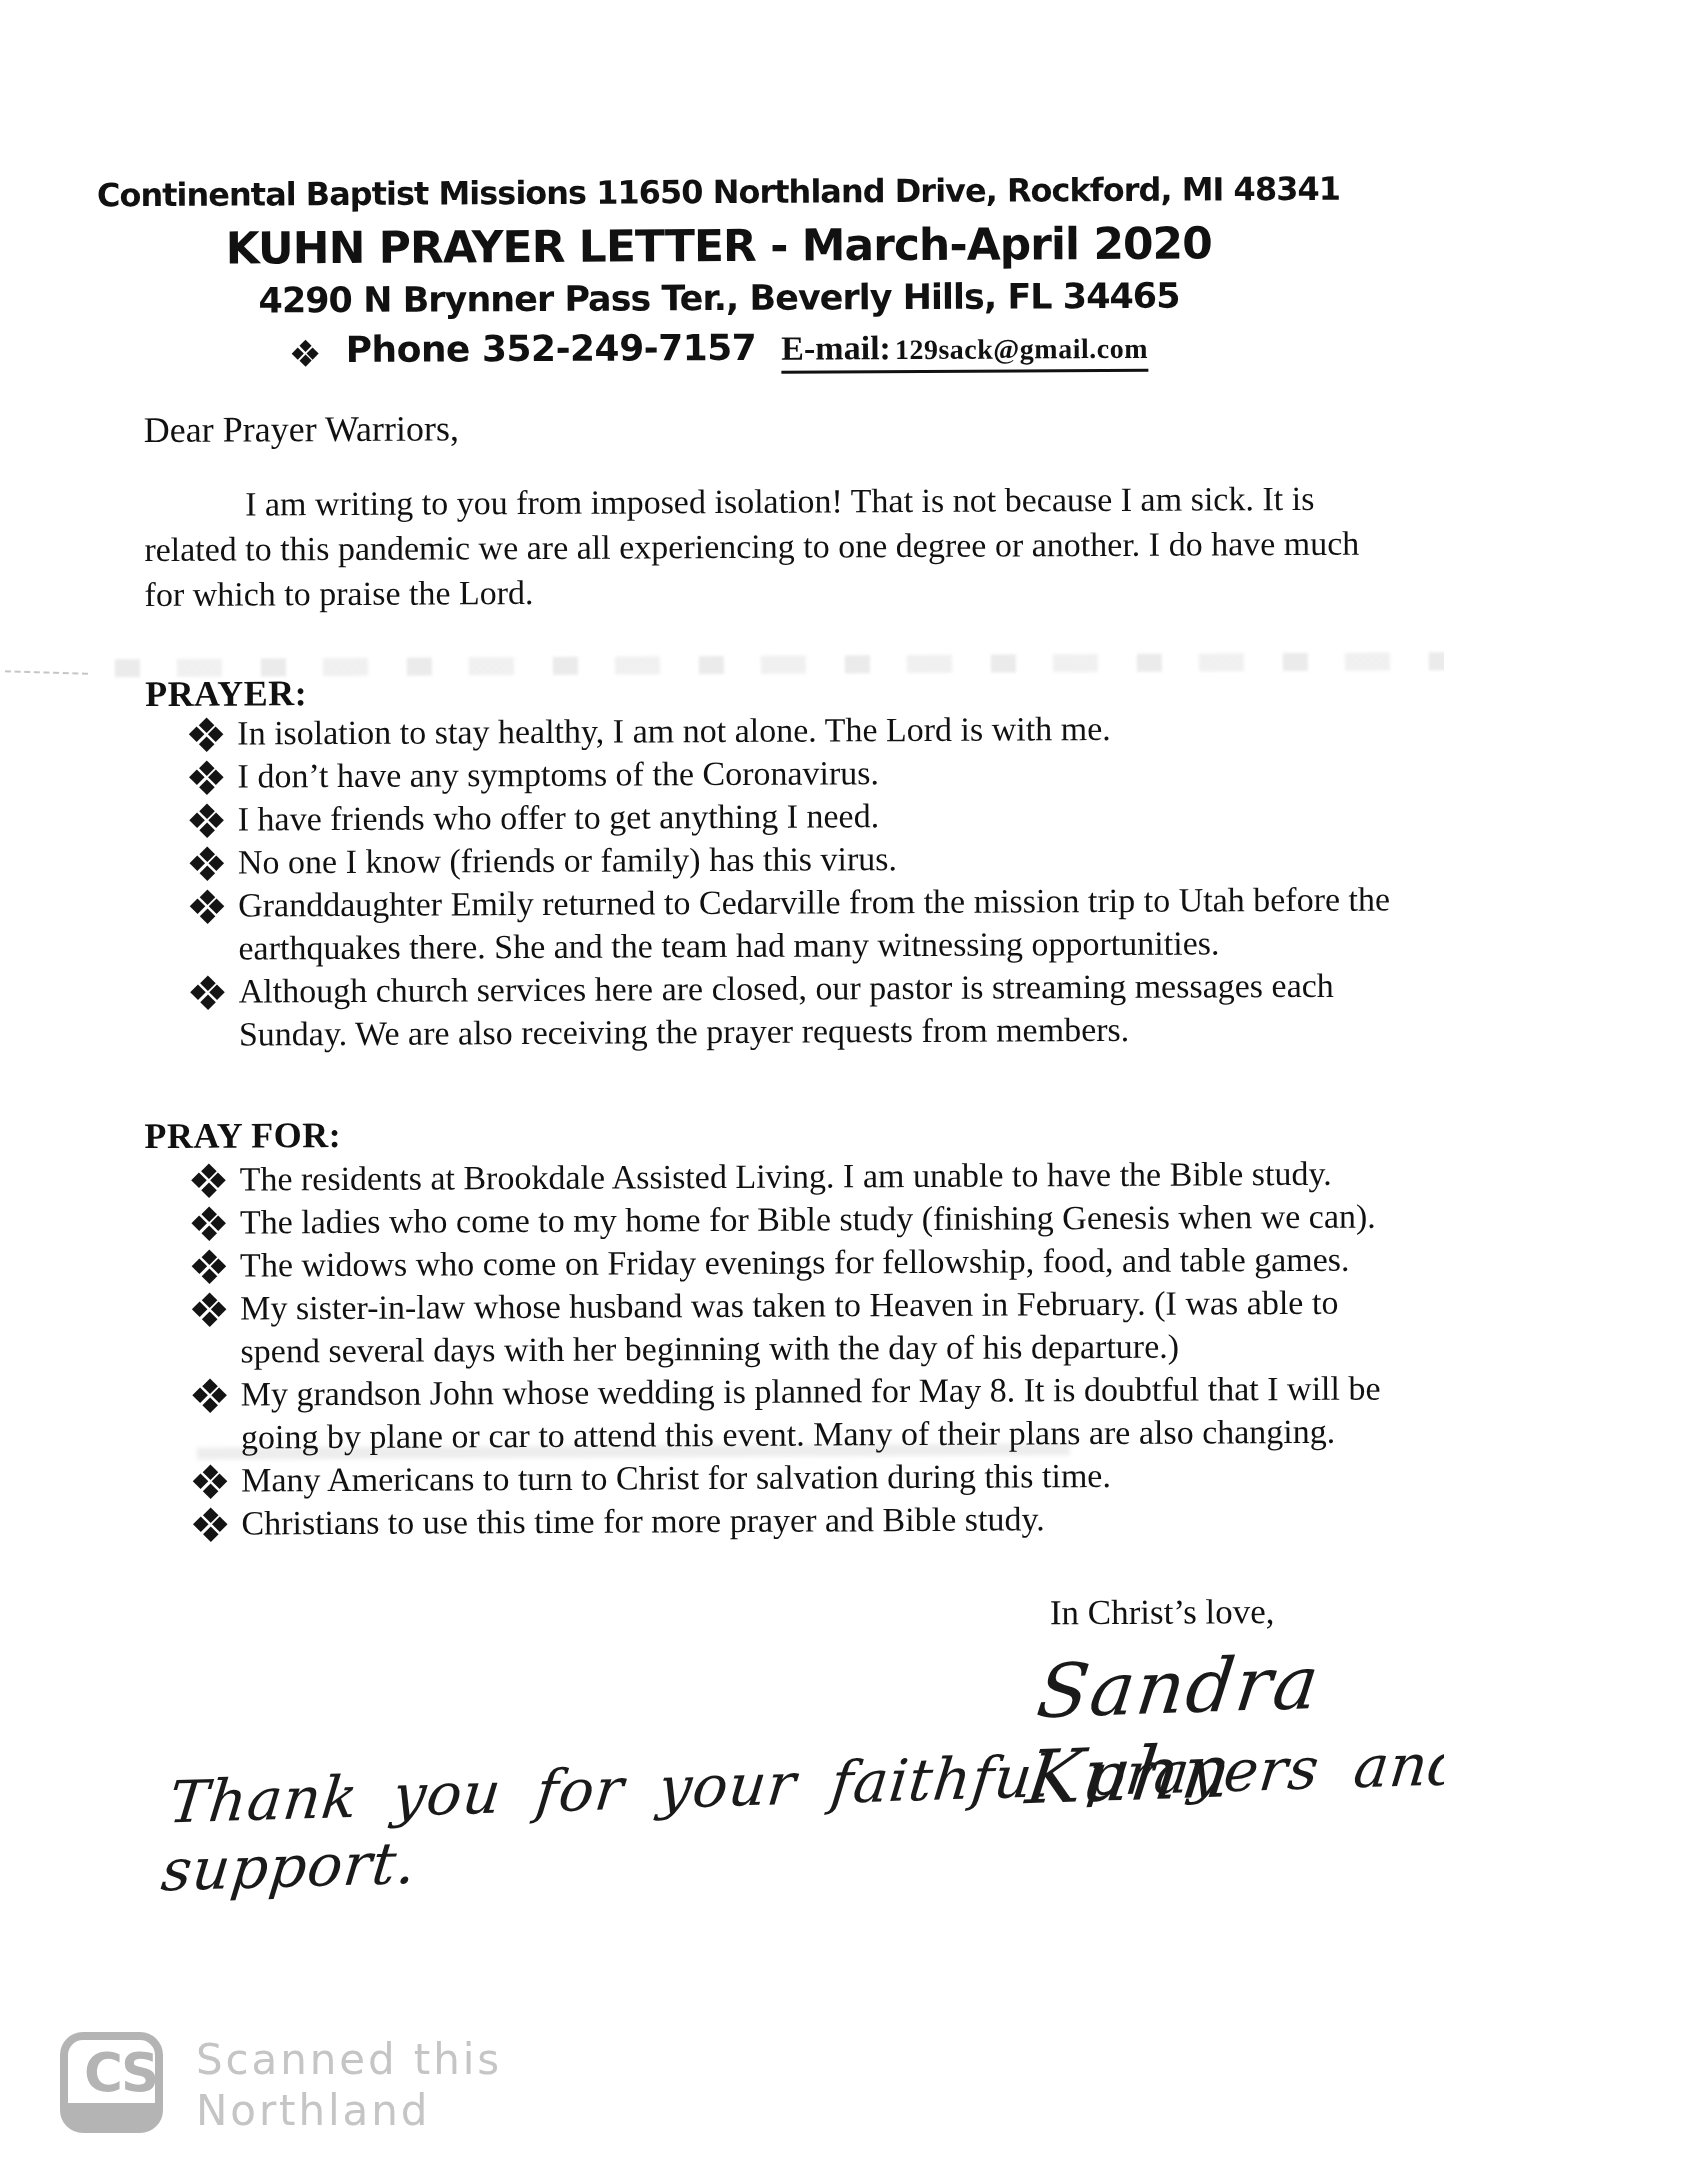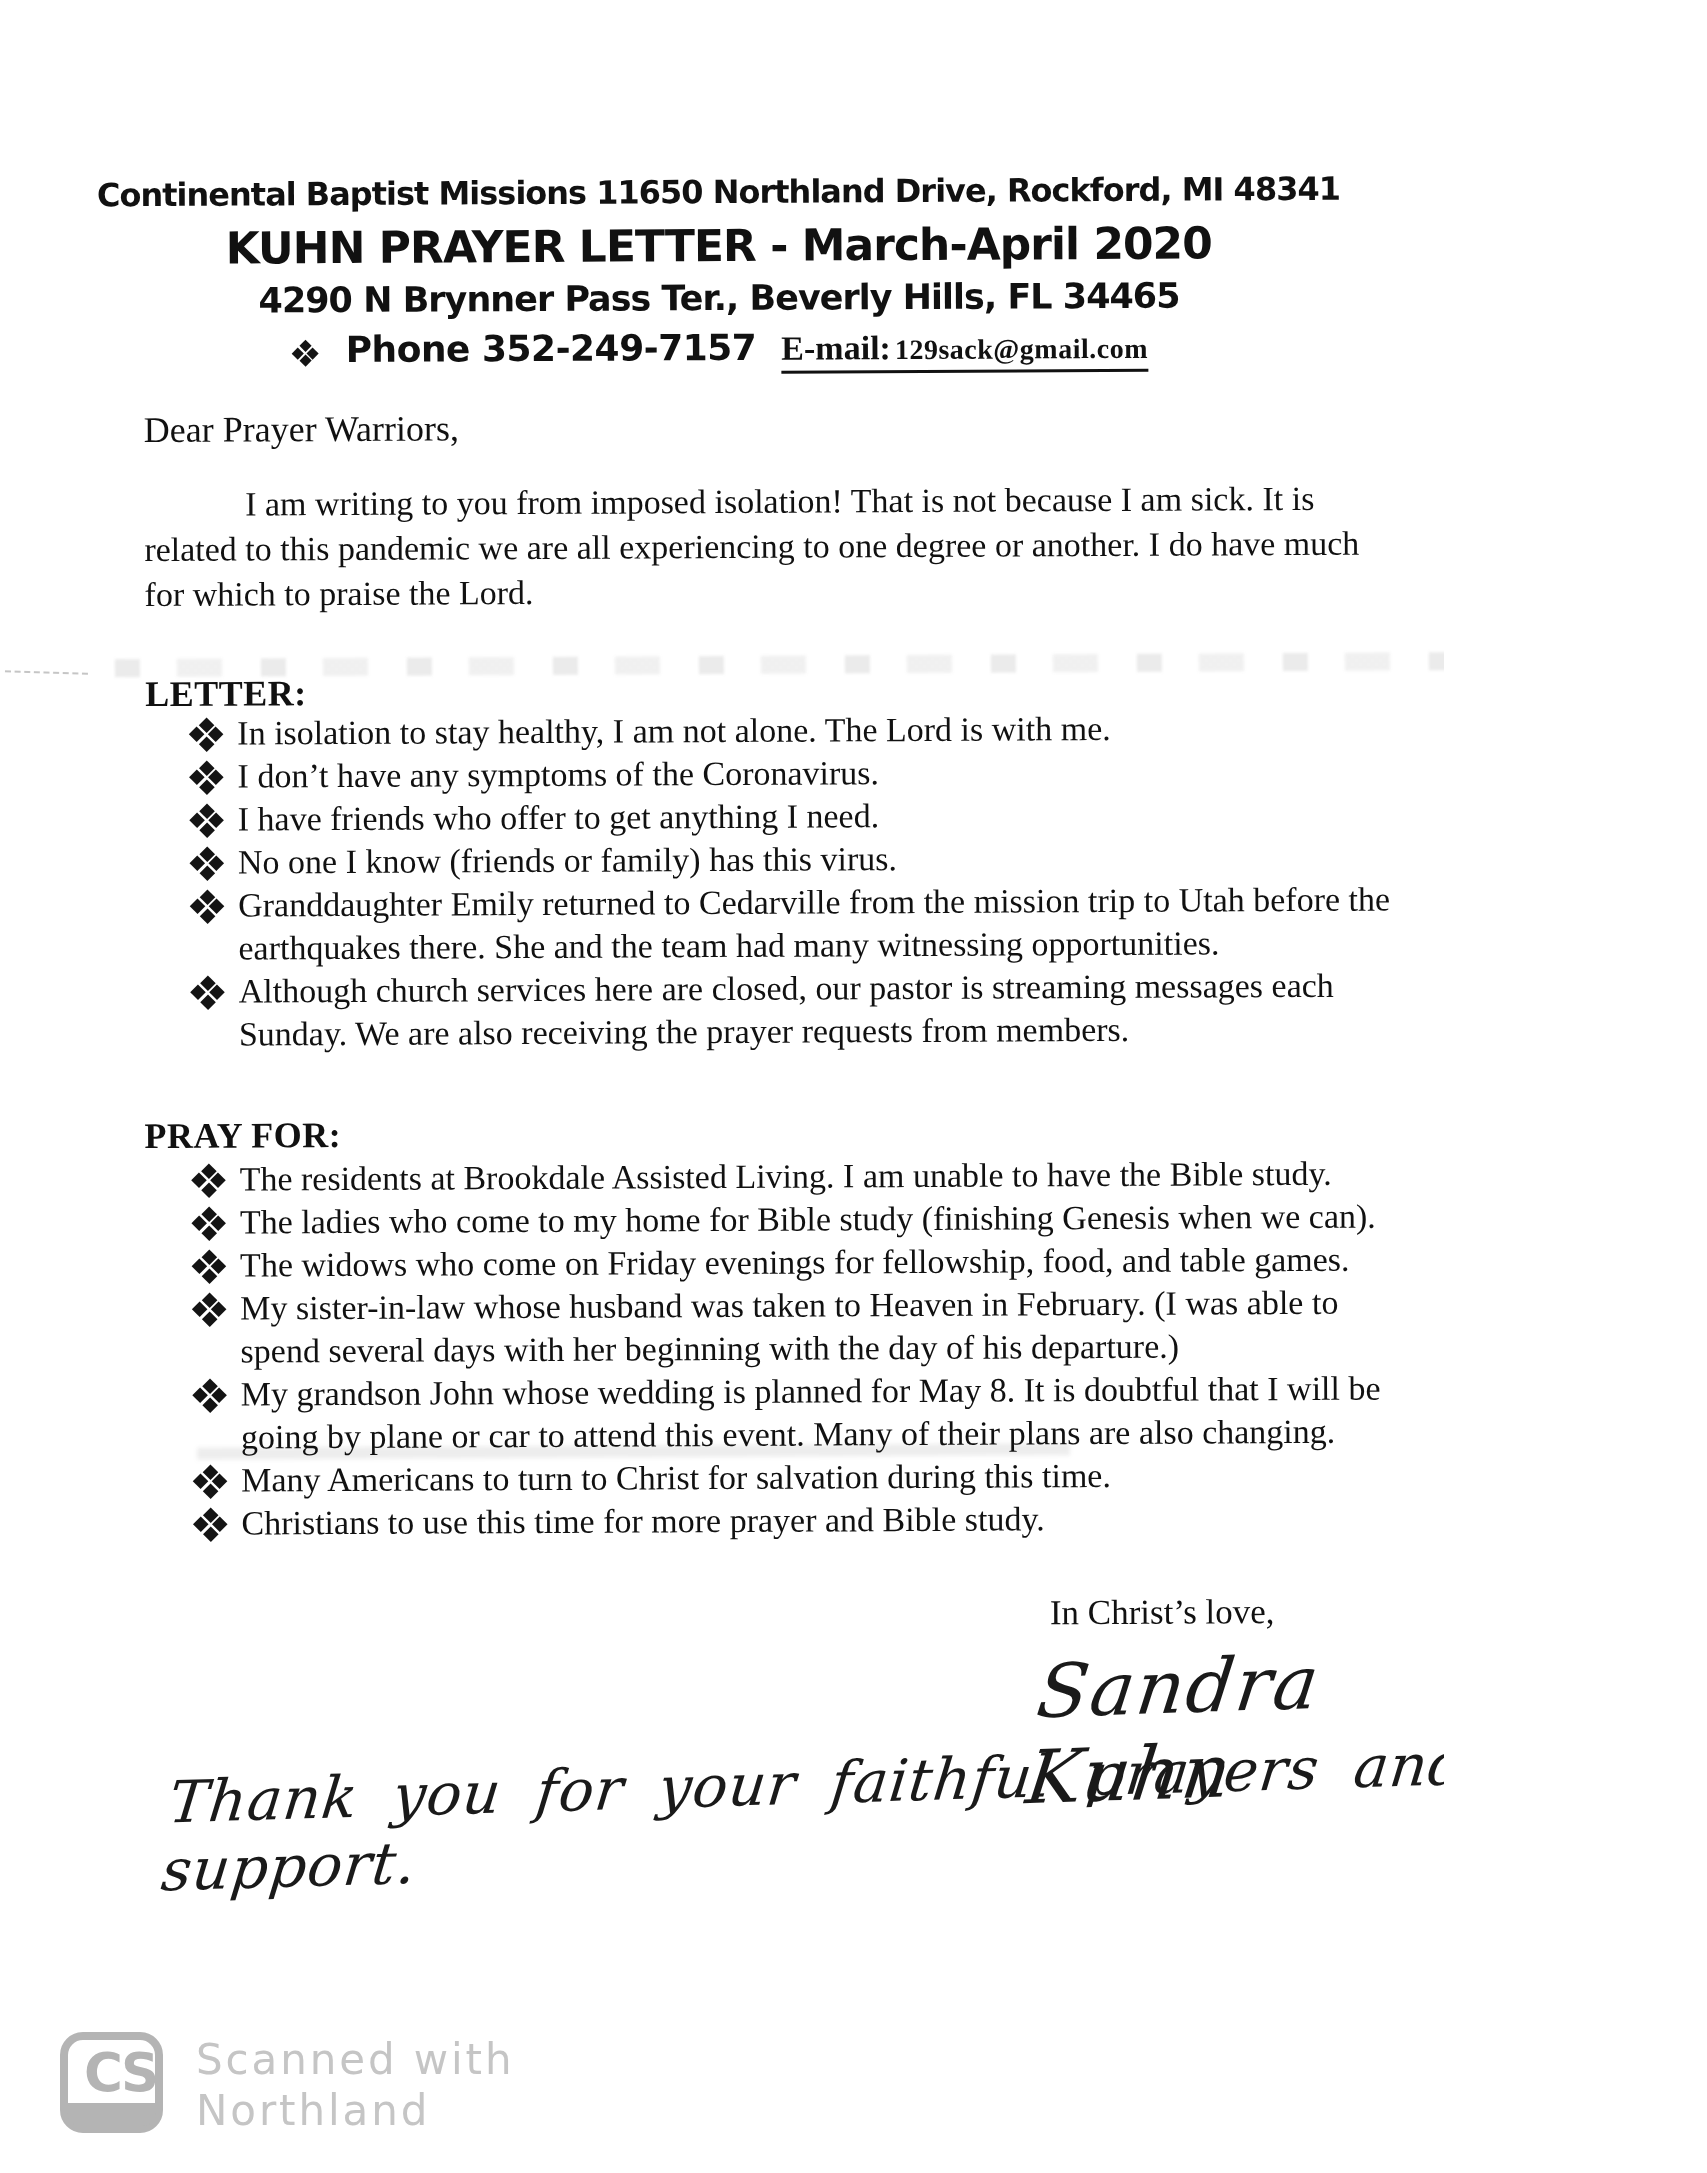--- a/index.html
+++ b/index.html
@@ -107,21 +107,21 @@
           <span class="email-value">129sack@gmail.com</span>
         </span>
       </div>
     </div>
 
     <div class="salutation">Dear Prayer Warriors,</div>
     <div class="intro">I am writing to you from imposed isolation!  That is not because I am sick.  It is
 related to this pandemic we are all experiencing to one degree or another. I do have much
 for which to praise the Lord.</div>
 
-    <div class="section-heading praises-heading">LETTER:</div>
+    <div class="section-heading praises-heading">PRAYER:</div>
     <div class="bullet-list praises-list">
         <div class="bullet-item"><span class="diamond"><i class="d1"></i><i class="d2"></i><i class="d3"></i><i class="d4"></i></span><span class="bullet-text">In isolation to stay healthy, I am not alone. The Lord is with me.</span></div>
         <div class="bullet-item"><span class="diamond"><i class="d1"></i><i class="d2"></i><i class="d3"></i><i class="d4"></i></span><span class="bullet-text">I don’t have any symptoms of the Coronavirus.</span></div>
         <div class="bullet-item"><span class="diamond"><i class="d1"></i><i class="d2"></i><i class="d3"></i><i class="d4"></i></span><span class="bullet-text">I have friends who offer to get anything I need.</span></div>
         <div class="bullet-item"><span class="diamond"><i class="d1"></i><i class="d2"></i><i class="d3"></i><i class="d4"></i></span><span class="bullet-text">No one I know (friends or family) has this virus.</span></div>
         <div class="bullet-item"><span class="diamond"><i class="d1"></i><i class="d2"></i><i class="d3"></i><i class="d4"></i></span><span class="bullet-text">Granddaughter Emily returned to Cedarville from the mission trip to Utah before the
 earthquakes there. She and the team had many witnessing opportunities.</span></div>
         <div class="bullet-item"><span class="diamond"><i class="d1"></i><i class="d2"></i><i class="d3"></i><i class="d4"></i></span><span class="bullet-text">Although church services here are closed, our pastor is streaming messages each
 Sunday.  We are also receiving the prayer requests from members.</span></div>
       </div>
@@ -143,19 +143,19 @@
     <div class="signature hand">Sandra Kuhn</div>
     <div class="postscript hand">Thank you for your faithful prayers and support.</div>
   </div>
 
   <div class="watermark">
     <div class="cs-logo">
       <div class="cs-letters">CS</div>
       <div class="cs-bar"></div>
     </div>
     <div class="wm-text">
-      <div>Scanned with</div>
+      <div>Scanned this</div>
       <div>Northland</div>
     </div>
   </div>
 
 </div>
 
 
 </body></html>

